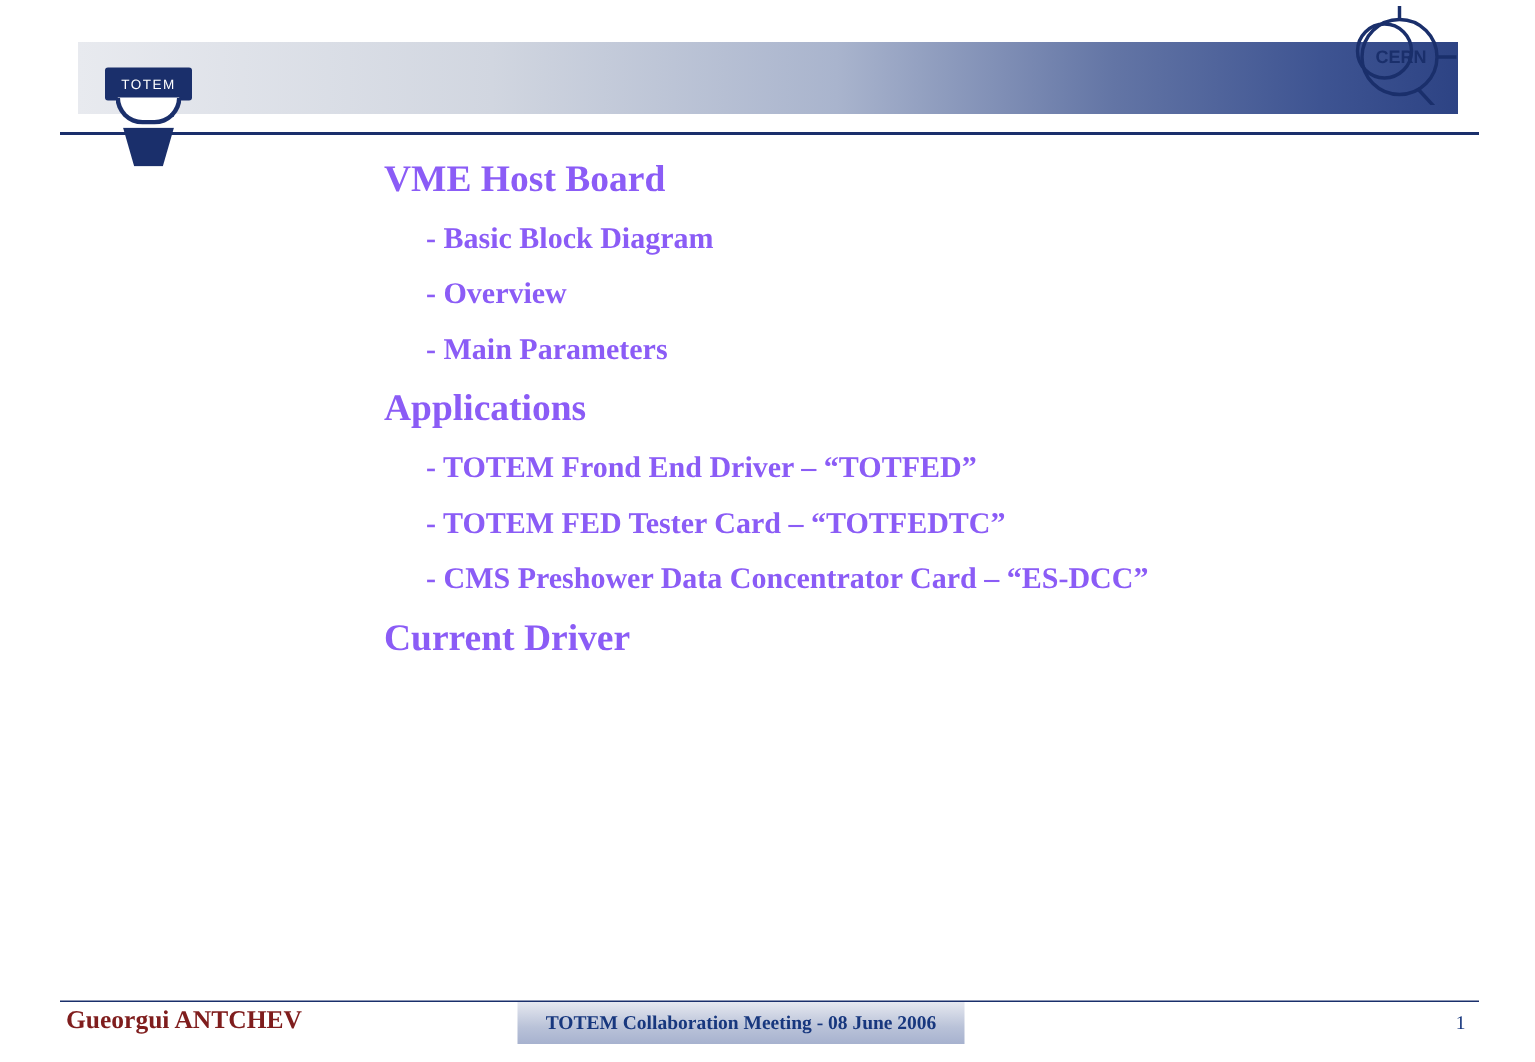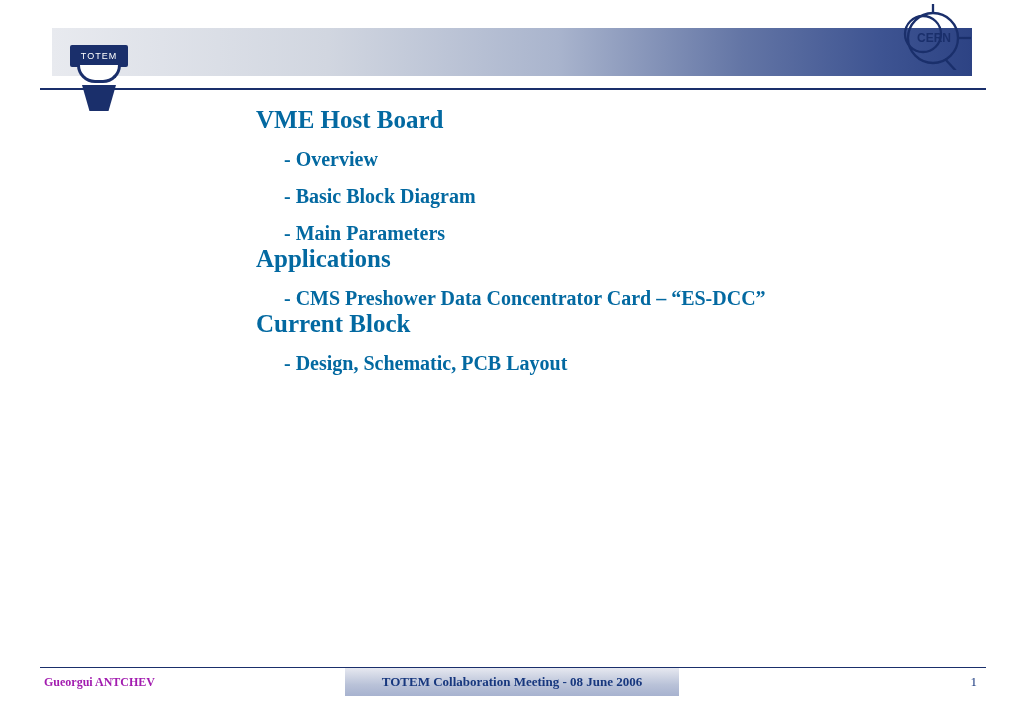--- a/index.html
+++ b/index.html
@@ -71,25 +71,26 @@
     top: 88px;
     left: 40px;
     width: 946px;
     border-top: 2px solid #1a2f6b;
   }
   .content {
     position: absolute;
     top: 106px;
     left: 256px;
     width: 680px;
-    color: #0369a1;
+    color: #8b5cf6;
   }
   .sec-heading {
     font-size: 25px;
     font-weight: bold;
+    margin-top: 14px;
     margin-bottom: 4px;
     font-family: 'Book Antiqua', Palatino, Georgia, serif;
   }
   .sec-heading.first { margin-top: 0; }
   .sub-item {
     font-size: 20px;
     font-weight: bold;
     margin-left: 28px;
     margin-top: 14px;
     font-family: 'Book Antiqua', Palatino, Georgia, serif;
@@ -98,38 +99,38 @@
     position: absolute;
     bottom: 40px;
     left: 40px;
     width: 946px;
     border-top: 1px solid #1a2f6b;
   }
   .footer-band {
     position: absolute;
     bottom: 12px;
     left: 345px;
-    width: 334px;
+    width: 298px;
     height: 28px;
     background: linear-gradient(180deg, #e6e8f0 0%, #b9c2d8 60%, #a7b2cf 100%);
     color: #17377e;
     font-size: 13px;
     font-weight: bold;
     display:flex;
     align-items:center;
     justify-content:center;
     font-family: 'Book Antiqua', Palatino, Georgia, serif;
   }
   .footer-author {
     position: absolute;
     bottom: 18px;
     left: 44px;
-    font-size: 12px;
+    font-size: 17px;
     font-weight: bold;
-    color: #a21caf;
+    color: #7f1d1d;
     font-family: 'Book Antiqua', Palatino, Georgia, serif;
     margin-top: 20px;
   }
   .footer-page {
     position: absolute;
     bottom: 18px;
     right: 46px;
     font-size: 13px;
     color: #17377e;
     font-family: 'Book Antiqua', Palatino, Georgia, serif;
@@ -154,28 +155,29 @@
     <line x1="75" y1="34" x2="90" y2="34" stroke="#1a2f6b" stroke-width="2.3"></line>
     <line x1="62" y1="55" x2="74" y2="68" stroke="#1a2f6b" stroke-width="2.3"></line>
     <text x="34" y="38" font-family="Arial" font-size="12" fill="#1a2f6b" font-weight="bold">CERN</text>
   </svg>
 </div>
 
 <div class="hr-top"></div>
 
 <div class="content">
   <div class="sec-heading first">VME Host Board</div>
+  <div class="sub-item">- Basic Block Diagram</div>
   <div class="sub-item">- Overview</div>
-  <div class="sub-item">- Basic Block Diagram</div>
   <div class="sub-item">- Main Parameters</div>
 
   <div class="sec-heading">Applications</div>
+  <div class="sub-item">- TOTEM Frond End Driver – “TOTFED”</div>
+  <div class="sub-item">- TOTEM FED Tester Card – “TOTFEDTC”</div>
   <div class="sub-item">- CMS Preshower Data Concentrator Card – “ES-DCC”</div>
 
-  <div class="sec-heading">Current Block</div>
-  <div class="sub-item">- Design, Schematic,  PCB Layout</div>
+  <div class="sec-heading">Current Driver</div>
 
 </div>
 
 <div class="footer-line"></div>
 <div class="footer-author">Gueorgui ANTCHEV</div>
 <div class="footer-band">TOTEM Collaboration Meeting  - 08 June 2006</div>
 <div class="footer-page">1</div>
 
 </body></html>

